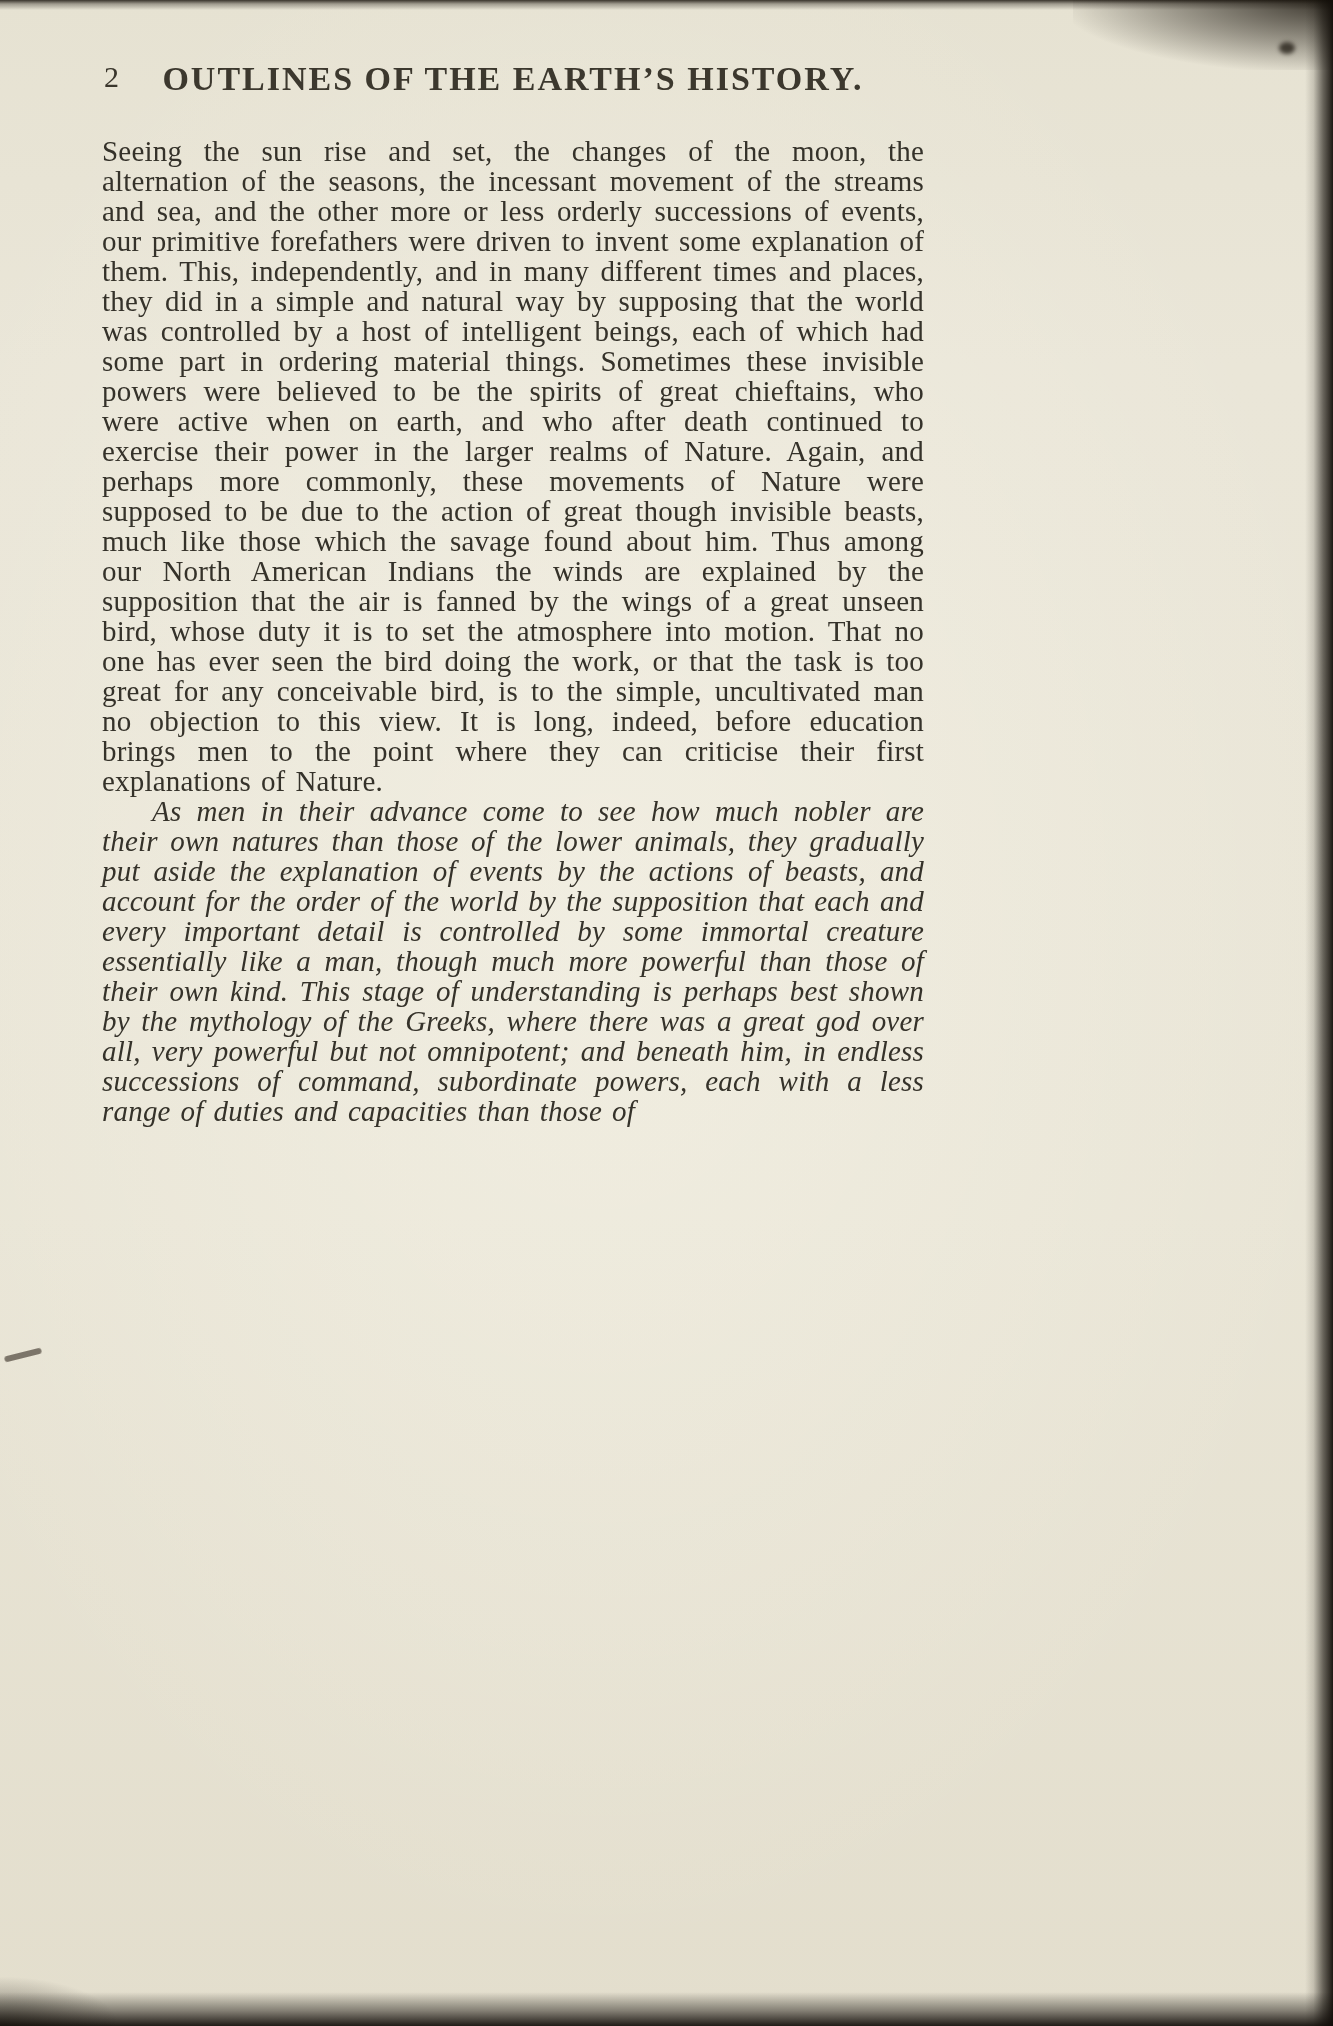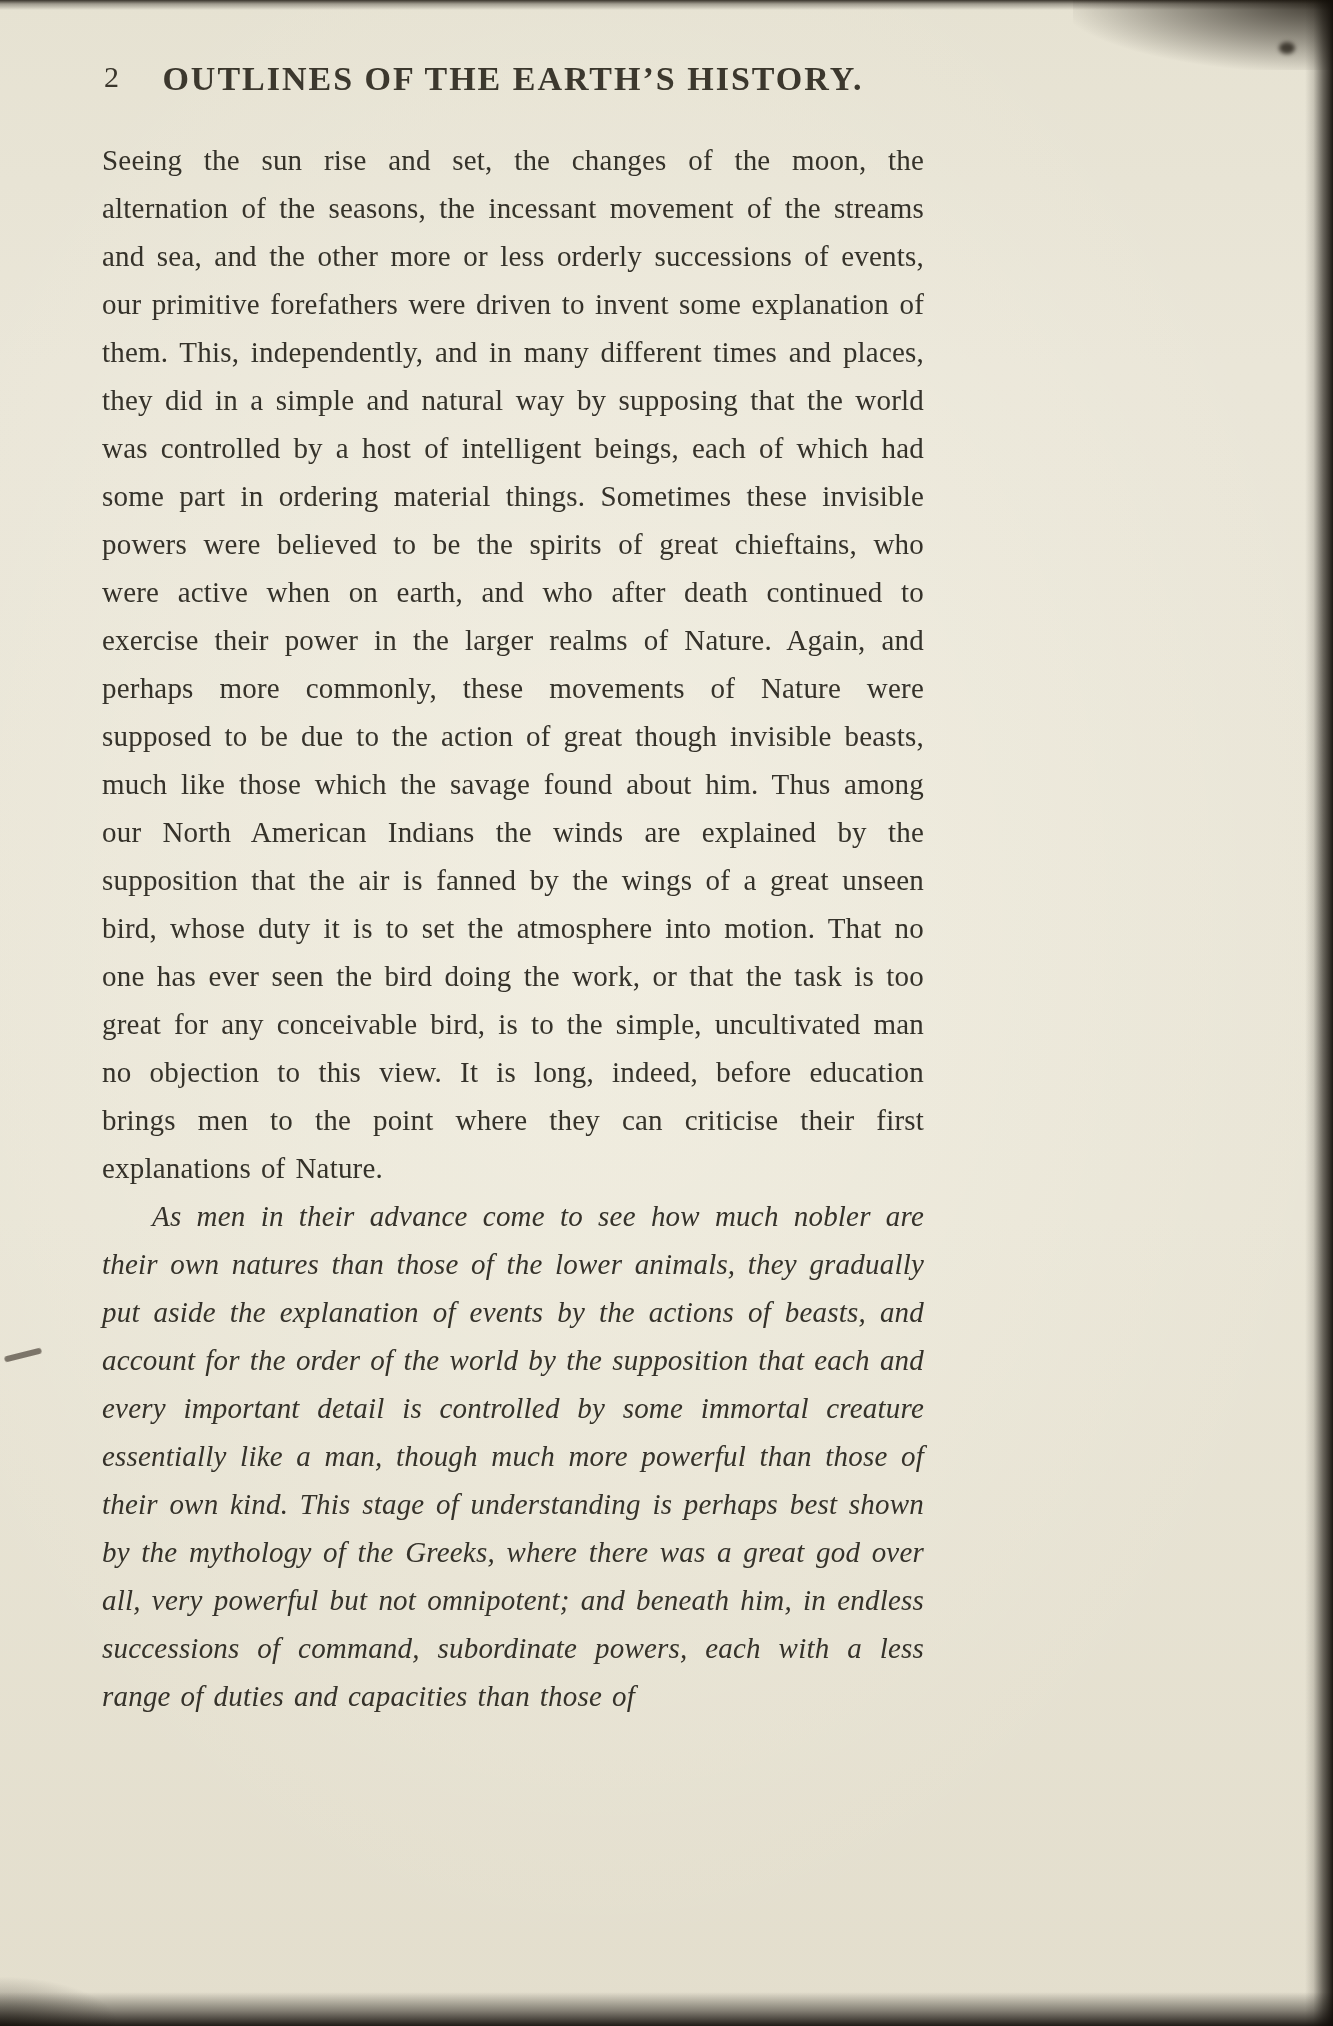--- a/index.html
+++ b/index.html
@@ -79,21 +79,21 @@
     font-weight: 700;
     letter-spacing: 2px;
     color: #3c382e;
     padding-top: 4px;
     white-space: nowrap;
   }
 
   .body-text {
     width: 822px;
     font-size: 29px;
-    line-height: 48px;
+    line-height: 30px;
     text-align: justify;
     color: #35322a;
     letter-spacing: 0.2px;
     word-spacing: 2.5px;
   }
   .body-text p { margin: 0; }
   .body-text p.indent { text-indent: 50px; font-style: italic; }
 </style>
 </head>
 <body>

